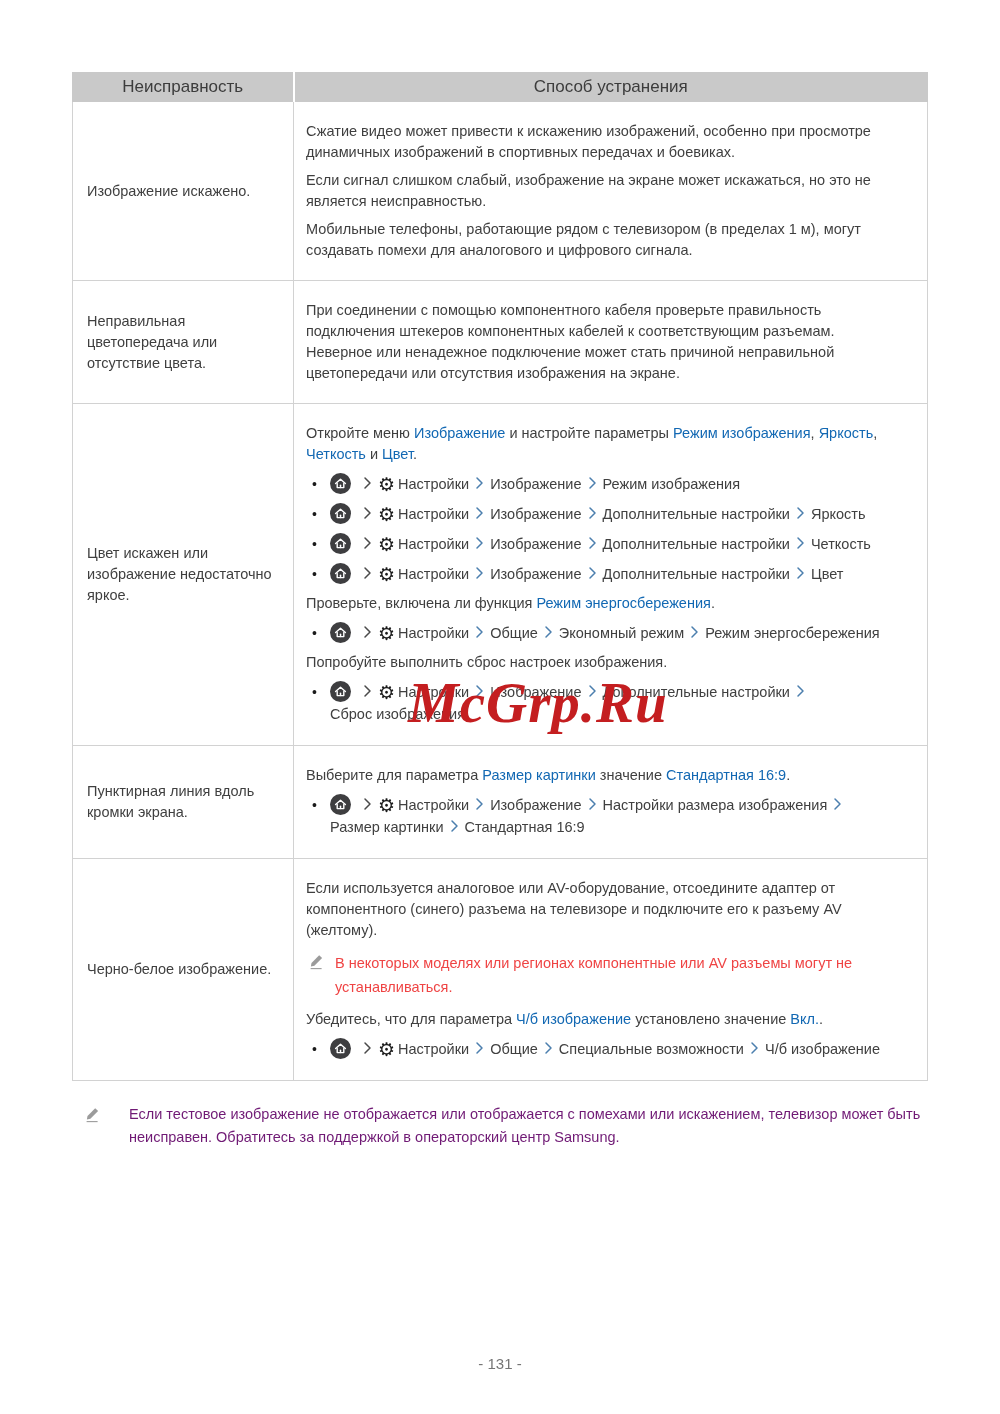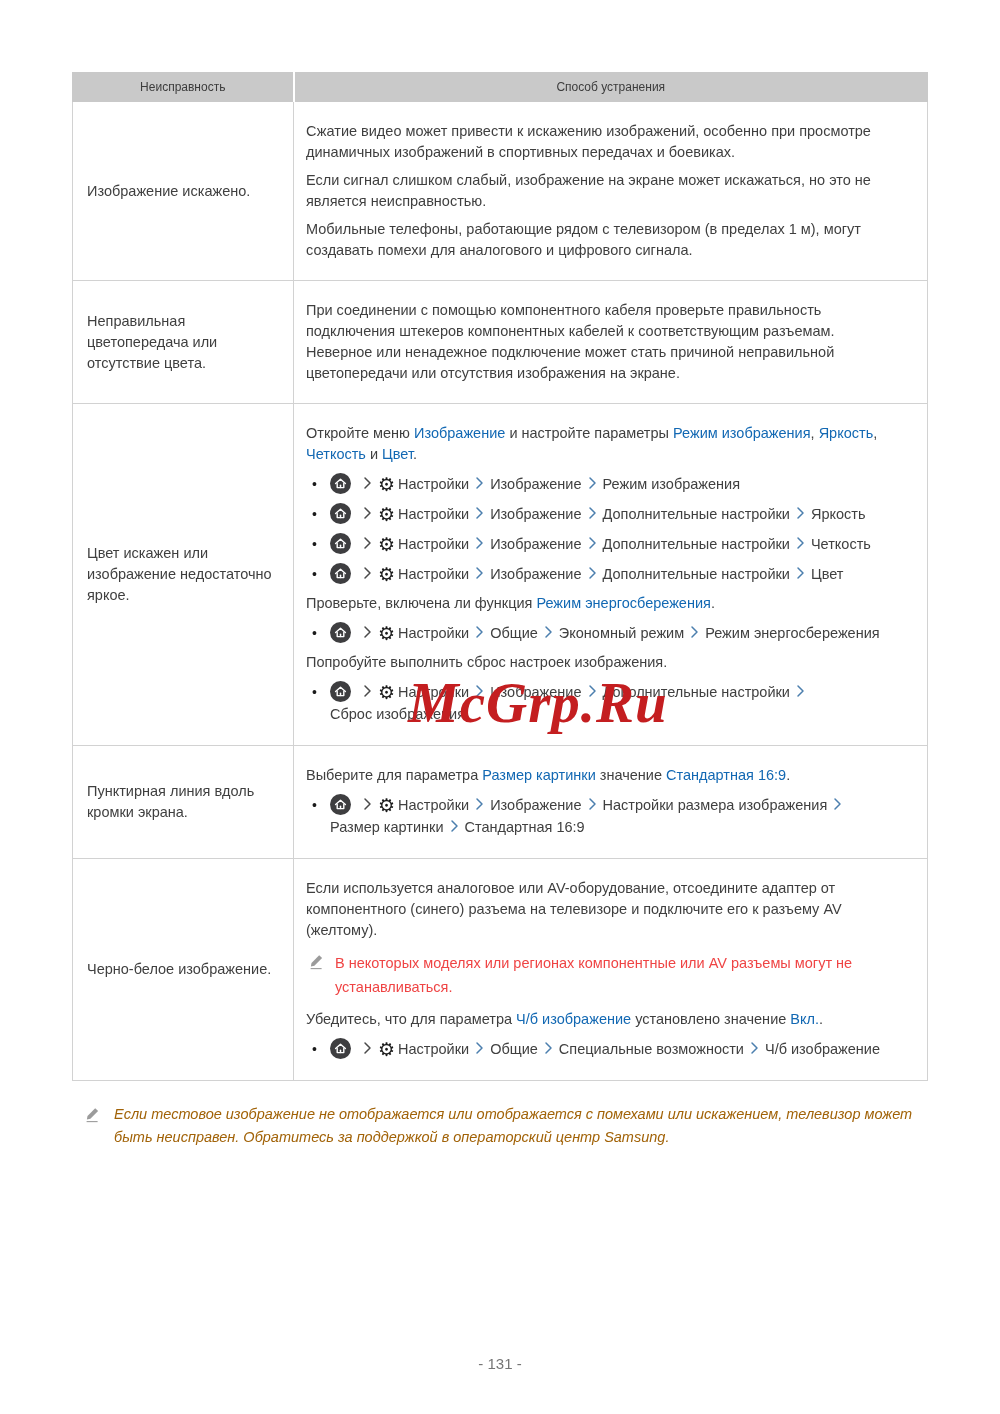--- a/index.html
+++ b/index.html
@@ -18,21 +18,21 @@
     border-collapse:collapse;
     width:856px;
     margin:72px auto 0 auto;
     table-layout:fixed;
   }
   table.tbl col.c1 { width:221px; }
   .tbl th {
     background:#c9c9c9;
     height:29px;
     font-weight:normal;
-    font-size:12px;
+    font-size:17px;
     color:#3c3c3c;
     text-align:center;
     border:1px solid #c9c9c9;
   }
   .tbl th:first-child { border-right:2px solid #ffffff; }
   .tbl td {
     border:1px solid #d2d2d2;
     vertical-align:middle;
     font-size:14.5px;
     line-height:21px;
@@ -73,27 +73,26 @@
     margin:10px 0 10px 2px;
     color:#ef4444;
   }
   .tnote svg { flex:0 0 auto; margin-top:2px; }
   .tnote .tnote-text { line-height:24px; }
 
   
   .footnotes { margin:22px 72px 0 72px; }
   .footnote {
     display:flex;
-    gap:13px;
+    gap:28px;
     padding-left:12px;
     margin-bottom:21px;
-    color:#a16207;
+    color:#701a75;
     font-size:14.5px;
     line-height:23px;
-    font-style:italic;
   }
   .footnote svg { flex:0 0 auto; margin-top:3px; }
 
   
   .watermark {
     position:absolute;
     left:408px;
     top:670px;
     font-family:"Liberation Serif", serif;
     font-style:italic;

